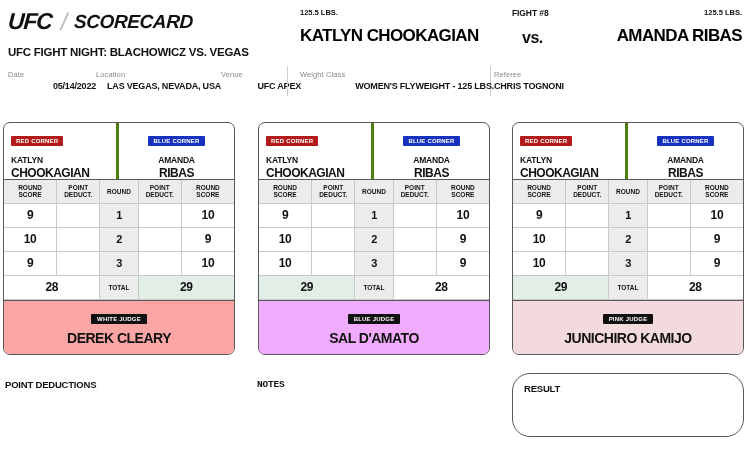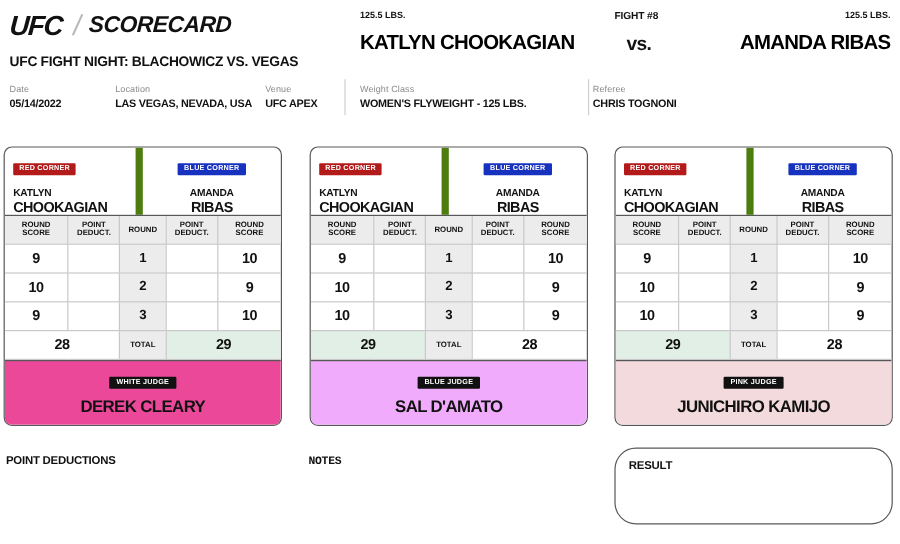--- a/index.html
+++ b/index.html
@@ -32,21 +32,21 @@
   }
 
   .event-title {
     position: absolute; left: 8px; top: 46px;
     font-size: 11.5px; font-weight: bold; letter-spacing: -0.25px; color: #111;
   }
 
   .meta-row { position: absolute; left: 8px; top: 70px; display: flex; }
   .meta-block { margin-right: 0; }
   .meta-label { font-size: 7.5px; color: #8a8a8a; font-weight: normal; letter-spacing: 0.1px; }
-  .meta-value { font-size: 9px; font-weight: bold; color: #111; letter-spacing: -0.2px; margin-top: 2px; }
+  .meta-value { font-size: 9px; font-weight: bold; color: #111; letter-spacing: -0.2px; margin-top: 2px; text-align: right; }
   .m-date { width: 88px; }
   .m-loc  { width: 125px; }
   .m-ven  { width: 80px; }
 
   .hdr-divider { position: absolute; width: 1px; background: #cfcfcf; }
   .div-1 { left: 287px; top: 66px; height: 30px; }
   .div-2 { left: 490px; top: 66px; height: 30px; }
 
   
   .fighter-a { position: absolute; left: 300px; top: 8px; width: 230px; }
@@ -74,21 +74,21 @@
     position: absolute; top: 0; width: 232px;
     border: 1.4px solid #58585a; border-radius: 7px;
     background: #fff; overflow: hidden;
   }
   .card-1 { left: 3px; }
   .card-2 { left: 258px; }
   .card-3 { left: 512px; }
 
   .corner-head { display: flex; height: 57px; border-bottom: 1.3px solid #58585a; }
   .corner { width: 50%; padding: 6px 7px 0 7px; position: relative; }
-  .corner-left { border-right: 6px solid #4d7c0f; }
+  .corner-left { border-right: 3px solid #4d7c0f; }
   .corner-right { text-align: center; }
   .corner-badge {
     display: inline-block; color: #fff; font-size: 6px; font-weight: bold;
     letter-spacing: 0.2px; padding: 2px 5px 2px 5px; border-radius: 1px;
   }
   .badge-red  { background: #b31b1b; }
   .badge-blue { background: #1832c0; }
   .f-first { font-size: 8.5px; font-weight: bold; color: #111; margin-top: 8px; letter-spacing: -0.2px; }
   .f-last  { font-size: 12px;  font-weight: bold; color: #111; margin-top: 1px; letter-spacing: -0.5px; }
 
@@ -125,21 +125,21 @@
   td.win { background: #e2efe7; }
   tr.hrow th { border-top: none; }
   table.score th:first-child, table.score td:first-child { border-left: none; }
   table.score th:last-child,  table.score td:last-child  { border-right: none; }
 
   
   .judge {
     border-top: 1.3px solid #58585a; text-align: center;
     padding: 6px 0 8px 0;
   }
-  .judge-white { background: #ec4899; }
+  .judge-white { background: #fca5a5; }
   .judge-blue  { background: #f0abfc; }
   .judge-pink  { background: #f2dadd; }
   .judge-badge {
     display: inline-block; background: #111; color: #fff;
     font-size: 6px; font-weight: bold; letter-spacing: 0.2px;
     padding: 2px 6px; border-radius: 1px;
   }
   .judge-name {
     font-size: 14px; font-weight: bold; color: #111;
     margin-top: 5px; letter-spacing: -0.5px;

